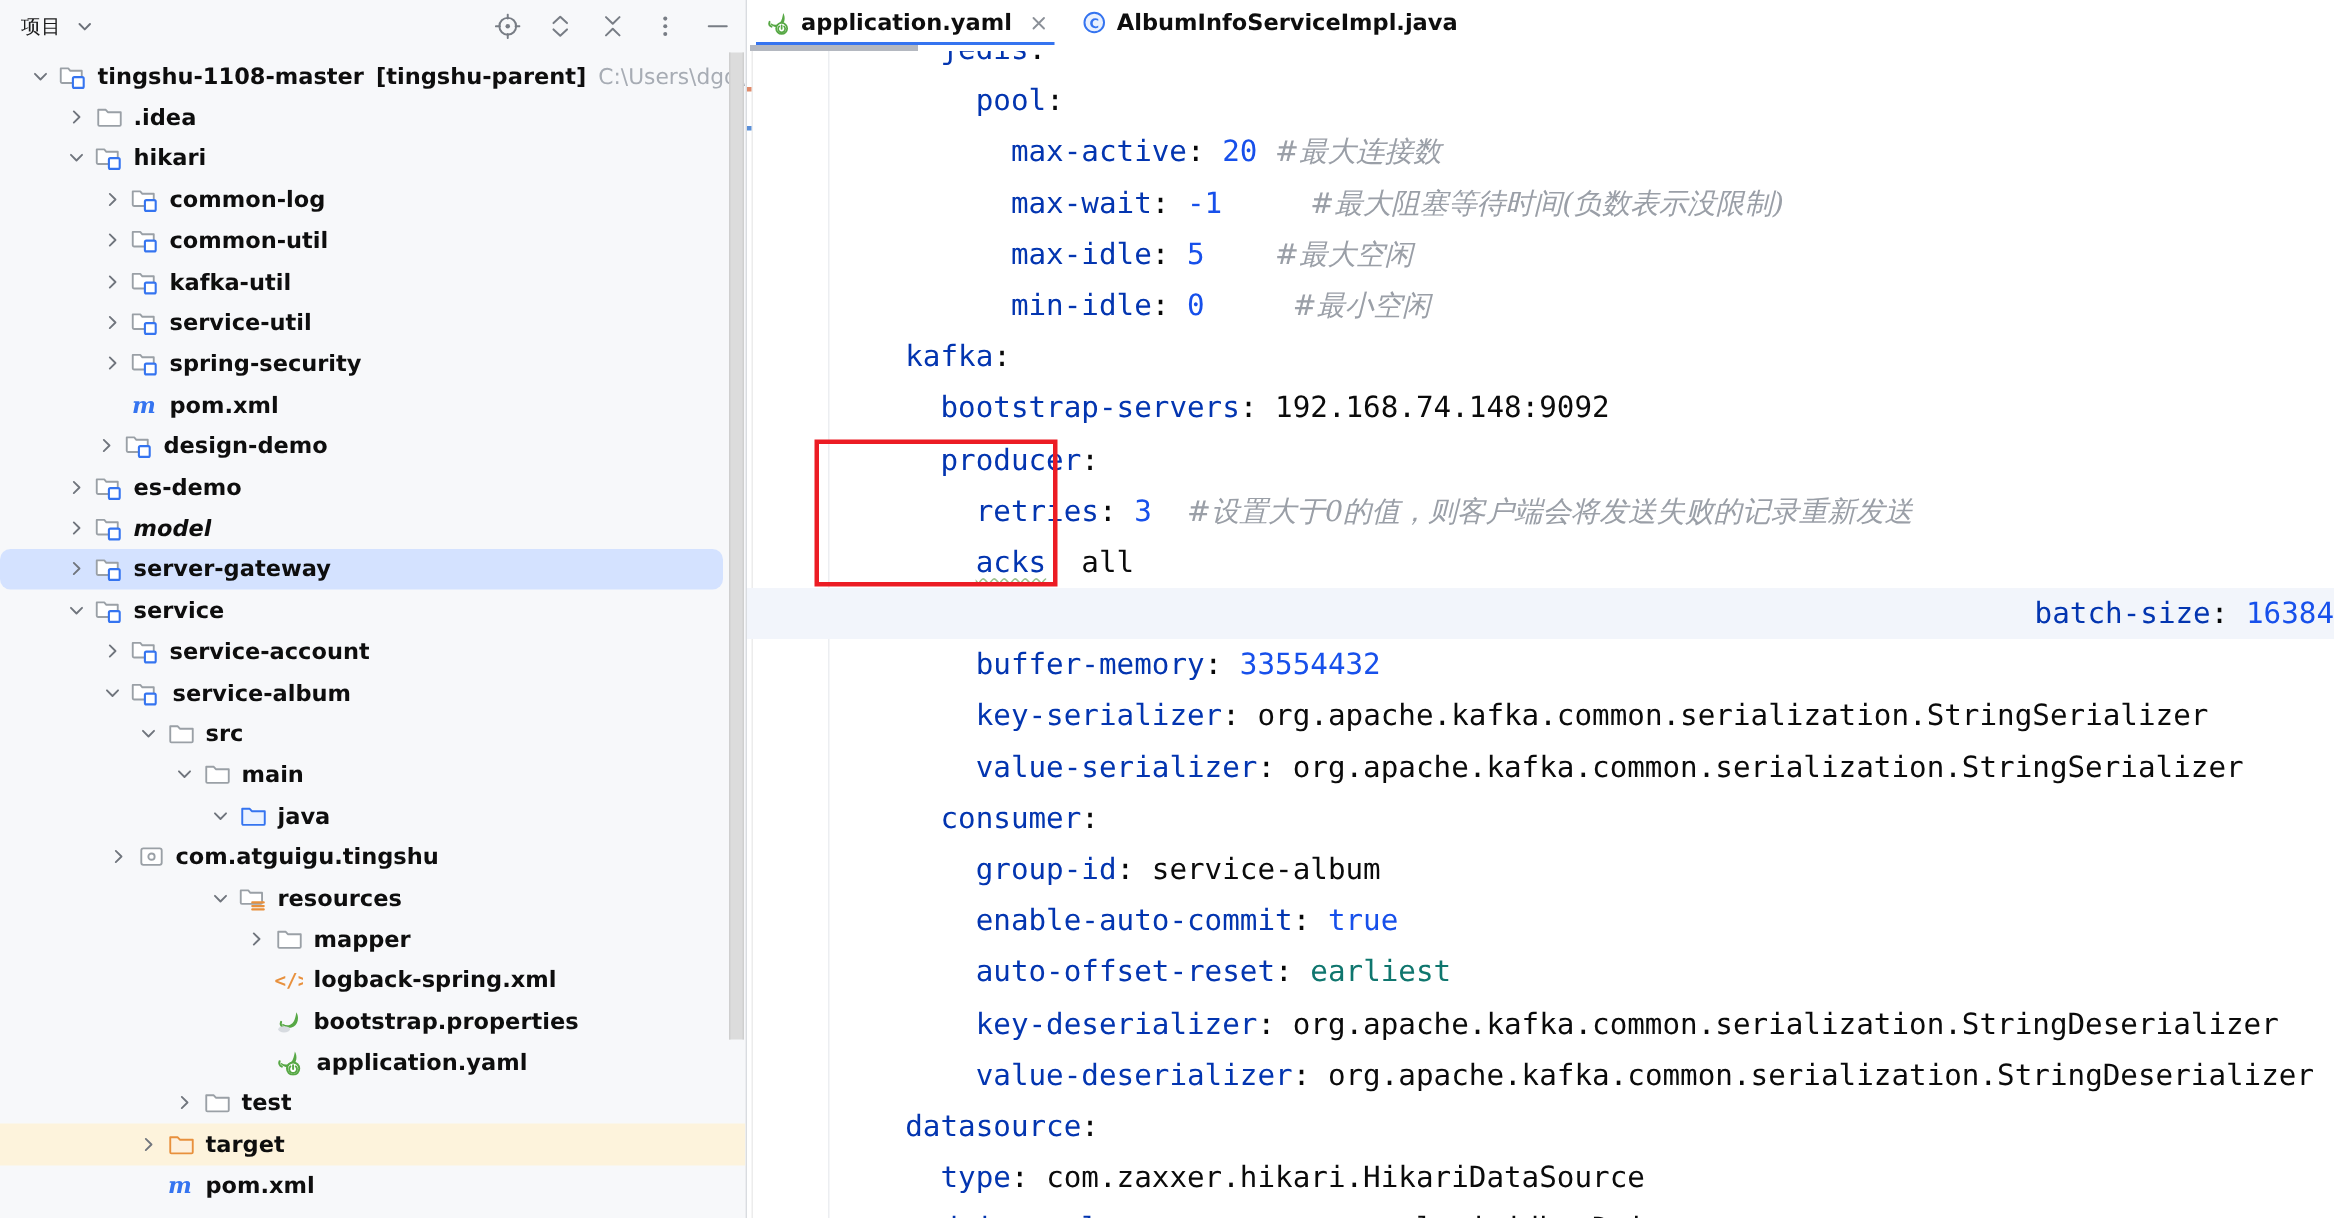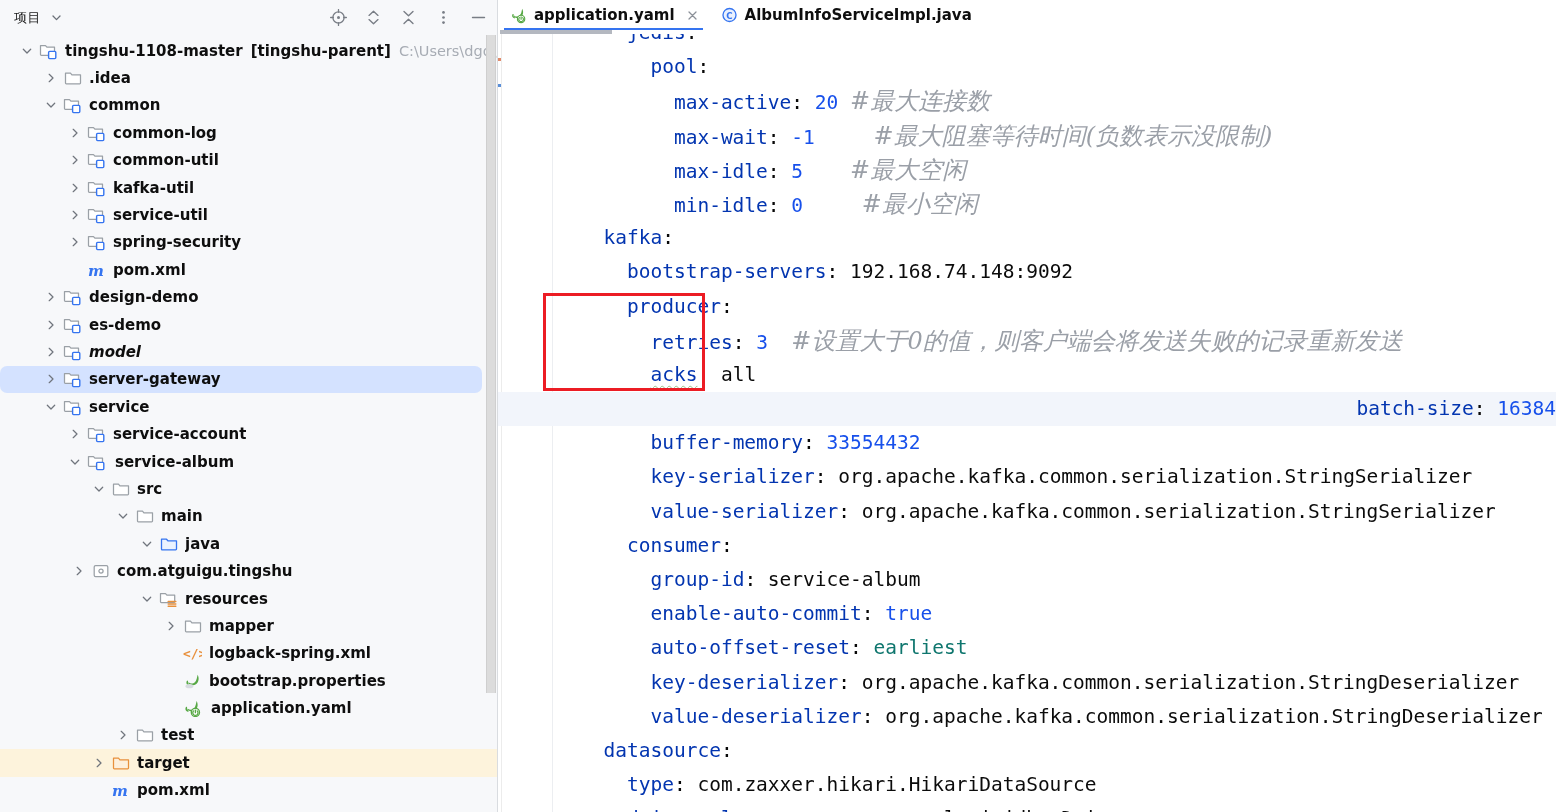--- a/index.html
+++ b/index.html
@@ -122,21 +122,21 @@
     color: #080808;
     white-space: pre;
     padding-top: 0px;
   }
   .cline { position: relative; height: 34.2px; padding-left: 26px; }
   .cline.cur { background: #f2f5fb; margin-left: -56px; padding-left: 82px; width: calc(100% + 56px); text-align: right; }
   .k { color: #0335b0; }
   .num { color: #1750eb; }
   .str { color: #0b0b0b; }
   .gre { color: #0f766e; }
-  .cmt { color: #9a9fa7; font-style: italic; font-family: "DejaVu Serif", "Liberation Serif", serif; font-size: 24px; }
+  .cmt { color: #9a9fa7; font-style: italic; font-family: "DejaVu Serif", "Liberation Serif", serif; font-size: 19px; }
   .squig { text-decoration: underline; text-decoration-style: wavy; text-decoration-color: #9bbf8a; text-decoration-thickness: 1px; text-underline-offset: 4px; }
 
   
   #producer-box {
     position: absolute;
     left: 45px; top: 259px;
     width: 162px; height: 98px;
     border: 3px solid #ec1c24;
     pointer-events: none;
   }
@@ -230,21 +230,21 @@
               <path d="M2.3 4.2 L6 8 L9.7 4.2" stroke="#70757d" stroke-width="1.25" fill="none" stroke-linecap="round" stroke-linejoin="round"></path>
             </svg>
           </span>
           <span class="ico">
             <svg width="19" height="18" viewBox="0 0 19 18">
               <path d="M1.5 3.6h5l1.4 1.6h7.6v7.3a.8.8 0 0 1-.8.8H2.3a.8.8 0 0 1-.8-.8z" fill="#fff" stroke="#9aa0a6" stroke-width="1.25" stroke-linejoin="round"></path>
               <rect x="9.6" y="9.4" width="7.2" height="7.2" rx="1" fill="#fff" stroke="#3574f0" stroke-width="1.4"></rect>
             </svg>
           </span>
           <span class="label-wrap">
-            <span class="lbl">common</span>
+            <span class="lbl">hikari</span>
           </span>
         </div>
         <div class="row" style="padding-left: 68px;">
           <span class="twisty">
             <svg width="12" height="12" viewBox="0 0 12 12">
               <path d="M4.2 2.3 L8 6 L4.2 9.7" stroke="#70757d" stroke-width="1.25" fill="none" stroke-linecap="round" stroke-linejoin="round"></path>
             </svg>
           </span>
           <span class="ico">
             <svg width="19" height="18" viewBox="0 0 19 18">
@@ -324,21 +324,21 @@
           <span class="twisty empty"></span>
           <span class="ico">
             <svg width="19" height="18" viewBox="0 0 19 18">
               <text x="1" y="14.5" font-family="DejaVu Serif, serif" font-size="15" font-style="italic" font-weight="bold" fill="#3574f0">m</text>
             </svg>
           </span>
           <span class="label-wrap">
             <span class="lbl">pom.xml</span>
           </span>
         </div>
-        <div class="row" style="padding-left: 44px;">
+        <div class="row" style="padding-left: 64px;">
           <span class="twisty">
             <svg width="12" height="12" viewBox="0 0 12 12">
               <path d="M4.2 2.3 L8 6 L4.2 9.7" stroke="#70757d" stroke-width="1.25" fill="none" stroke-linecap="round" stroke-linejoin="round"></path>
             </svg>
           </span>
           <span class="ico">
             <svg width="19" height="18" viewBox="0 0 19 18">
               <path d="M1.5 3.6h5l1.4 1.6h7.6v7.3a.8.8 0 0 1-.8.8H2.3a.8.8 0 0 1-.8-.8z" fill="#fff" stroke="#9aa0a6" stroke-width="1.25" stroke-linejoin="round"></path>
               <rect x="9.6" y="9.4" width="7.2" height="7.2" rx="1" fill="#fff" stroke="#3574f0" stroke-width="1.4"></rect>
             </svg>

